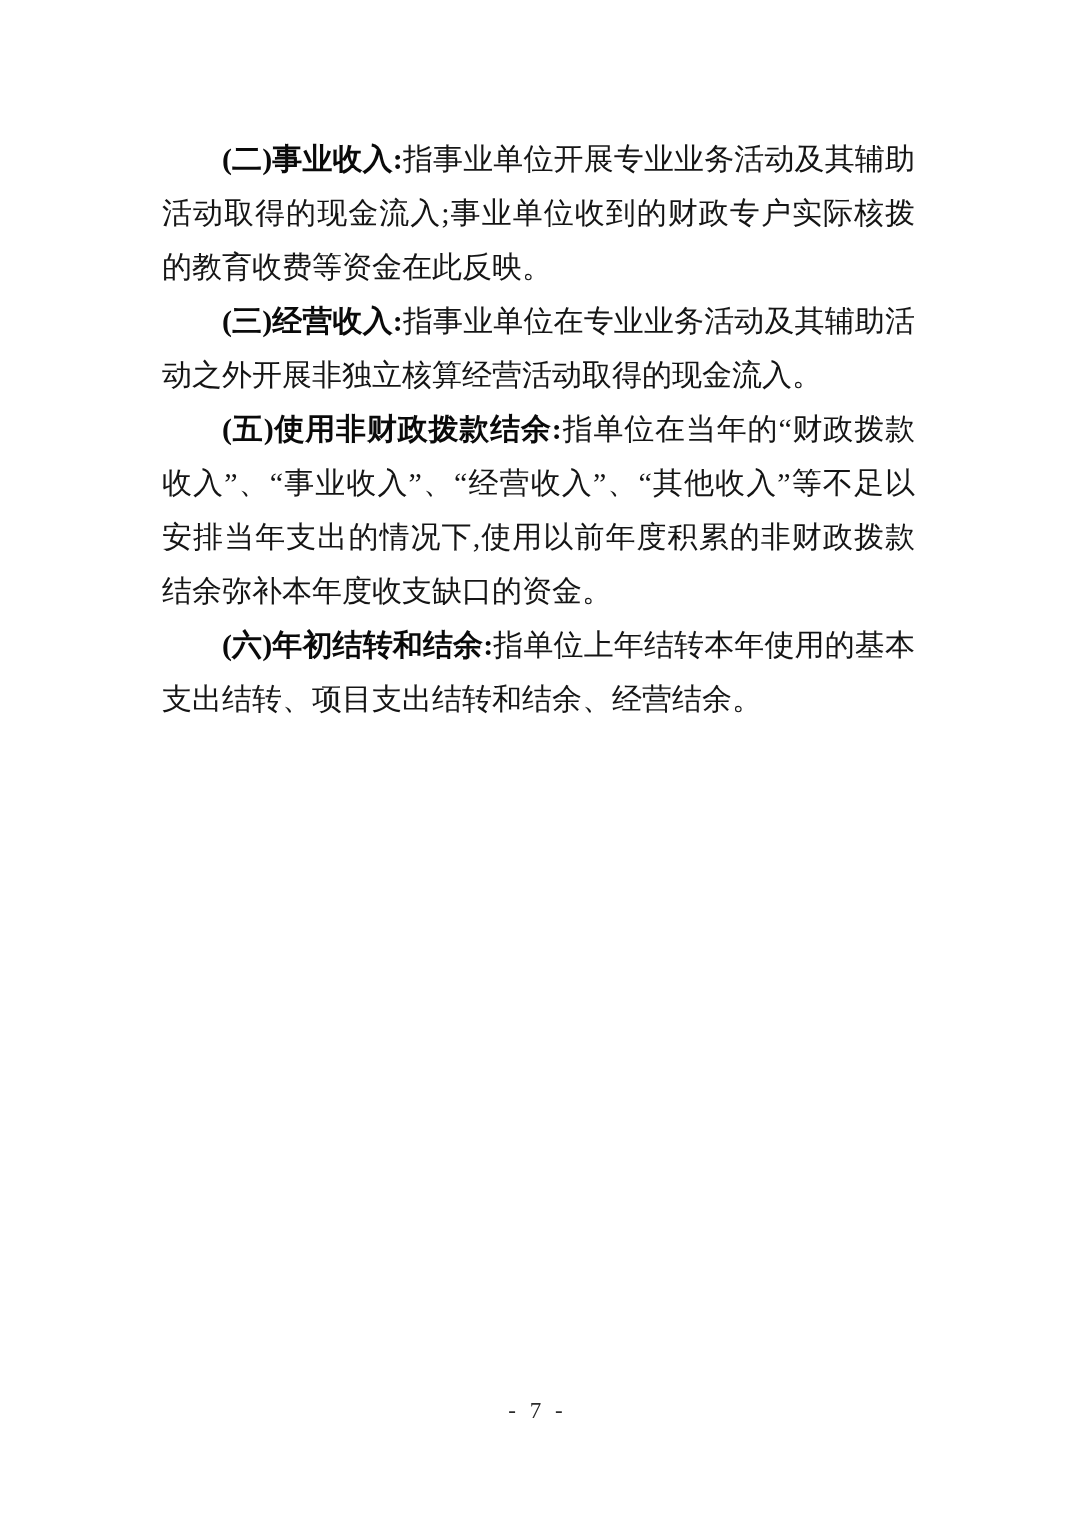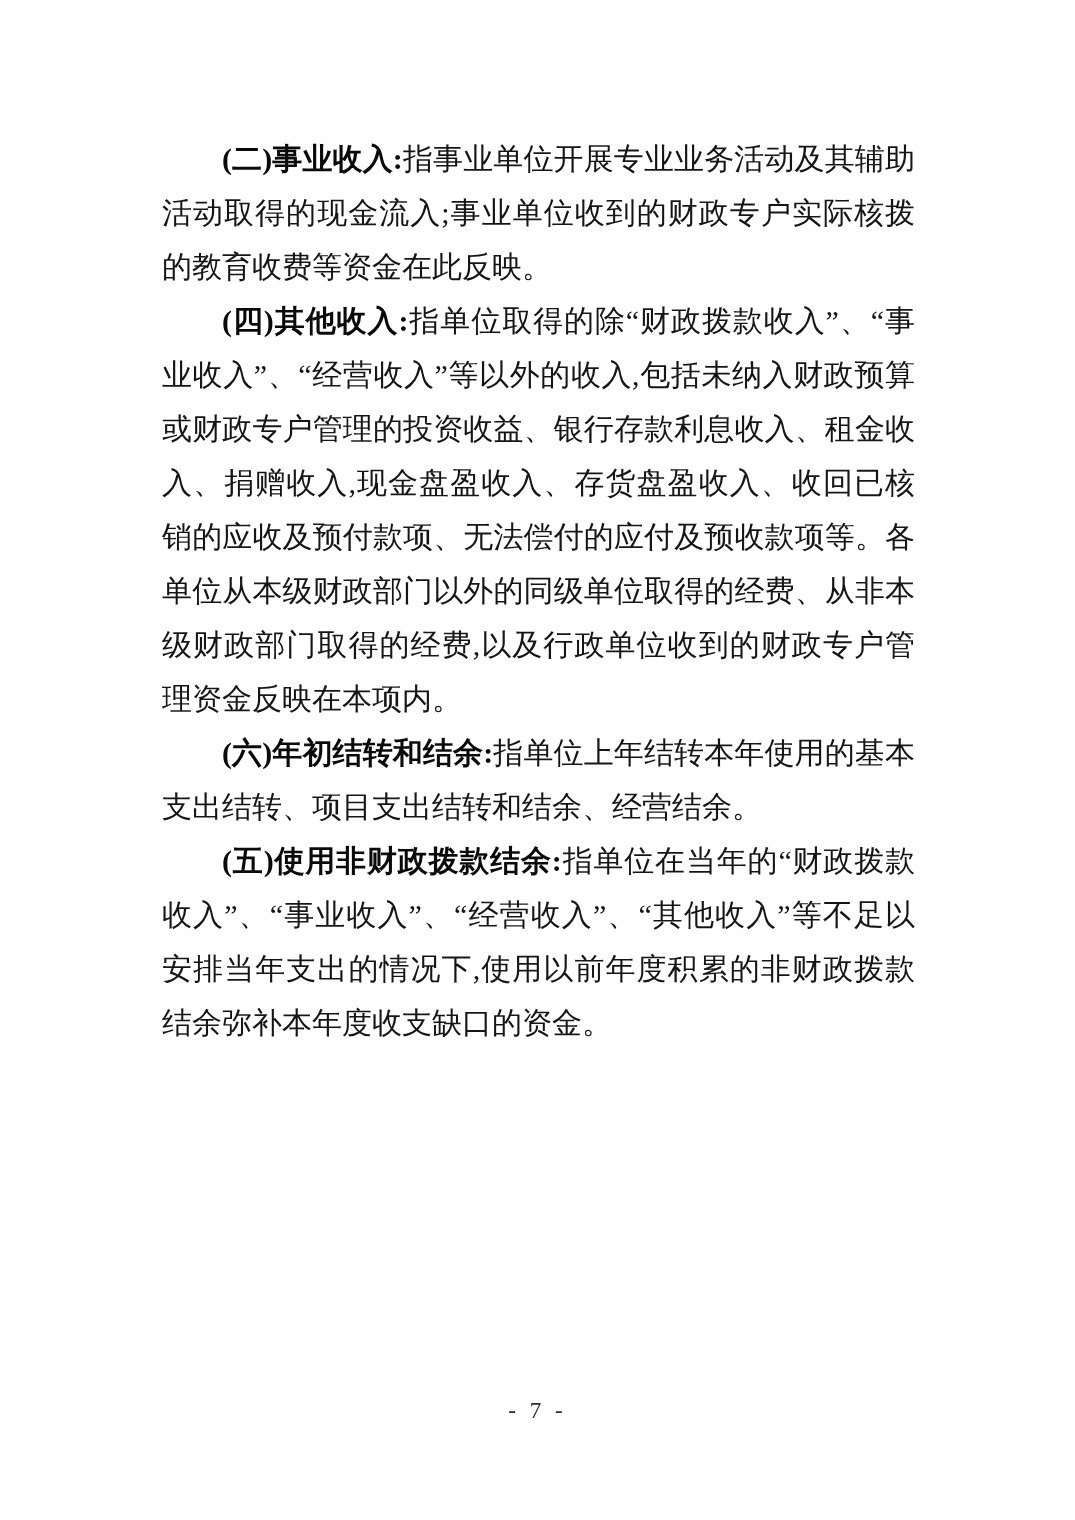--- a/index.html
+++ b/index.html
@@ -58,26 +58,26 @@
 </style>
 </head>
 <body>
 
 <div class="page">
 
   <main class="content">
 
     <p class="para"><span class="para-heading">(二)事业收入:</span><span class="para-body">指事业单位开展专业业务活动及其辅助活动取得的现金流入;事业单位收到的财政专户实际核拨的教育收费等资金在此反映。</span></p>
 
+    <p class="para"><span class="para-heading">(三)经营收入:</span><span class="para-body">指事业单位在专业业务活动及其辅助活动之外开展非独立核算经营活动取得的现金流入。</span></p>
 
-    <p class="para"><span class="para-heading">(四)其他收入:</span><span class="para-body">指单位取得的除“财政拨款收入”、“事业收入”、“经营收入”等以外的收入,包括未纳入财政预算或财政专户管理的投资收益、银行存款利息收入、租金收入、捐赠收入,现金盘盈收入、存货盘盈收入、收回已核销的应收及预付款项、无法偿付的应付及预收款项等。各单位从本级财政部门以外的同级单位取得的经费、从非本级财政部门取得的经费,以及行政单位收到的财政专户管理资金反映在本项内。</span></p>
+
+    <p class="para"><span class="para-heading">(五)使用非财政拨款结余:</span><span class="para-body">指单位在当年的“财政拨款收入”、“事业收入”、“经营收入”、“其他收入”等不足以安排当年支出的情况下,使用以前年度积累的非财政拨款结余弥补本年度收支缺口的资金。</span></p>
 
     <p class="para"><span class="para-heading">(六)年初结转和结余:</span><span class="para-body">指单位上年结转本年使用的基本支出结转、项目支出结转和结余、经营结余。</span></p>
-
-    <p class="para"><span class="para-heading">(五)使用非财政拨款结余:</span><span class="para-body">指单位在当年的“财政拨款收入”、“事业收入”、“经营收入”、“其他收入”等不足以安排当年支出的情况下,使用以前年度积累的非财政拨款结余弥补本年度收支缺口的资金。</span></p>
 
 
   </main>
 
   <footer class="page-footer">
     <span class="page-number">- 7 -</span>
   </footer>
 
 </div>
 

